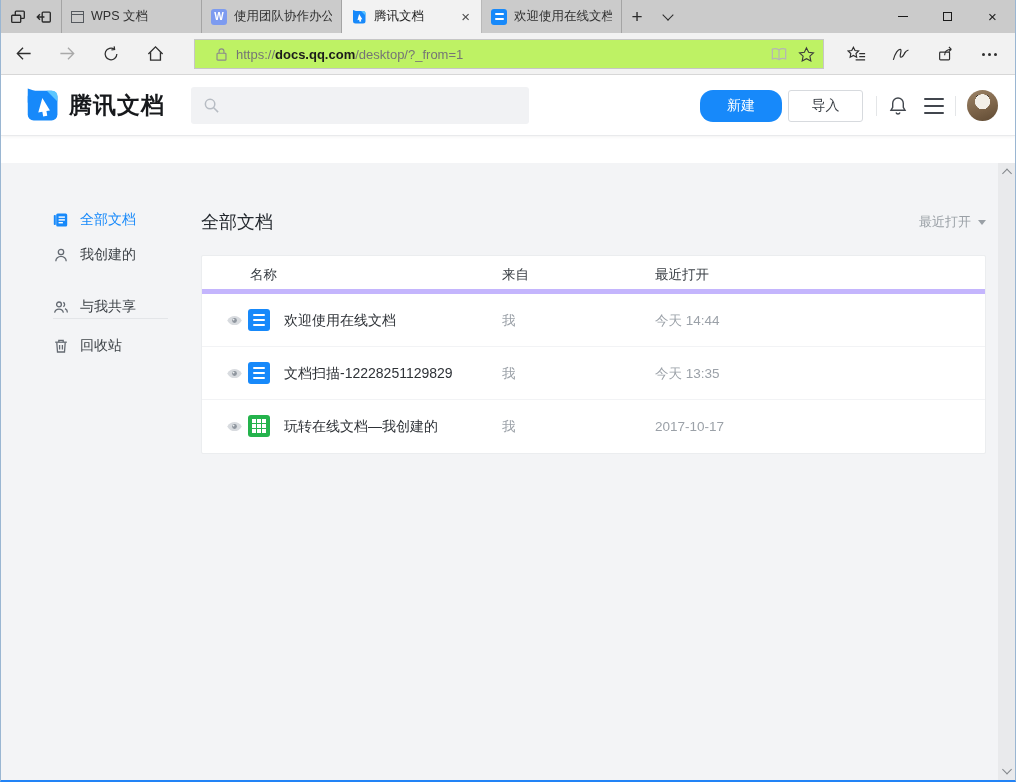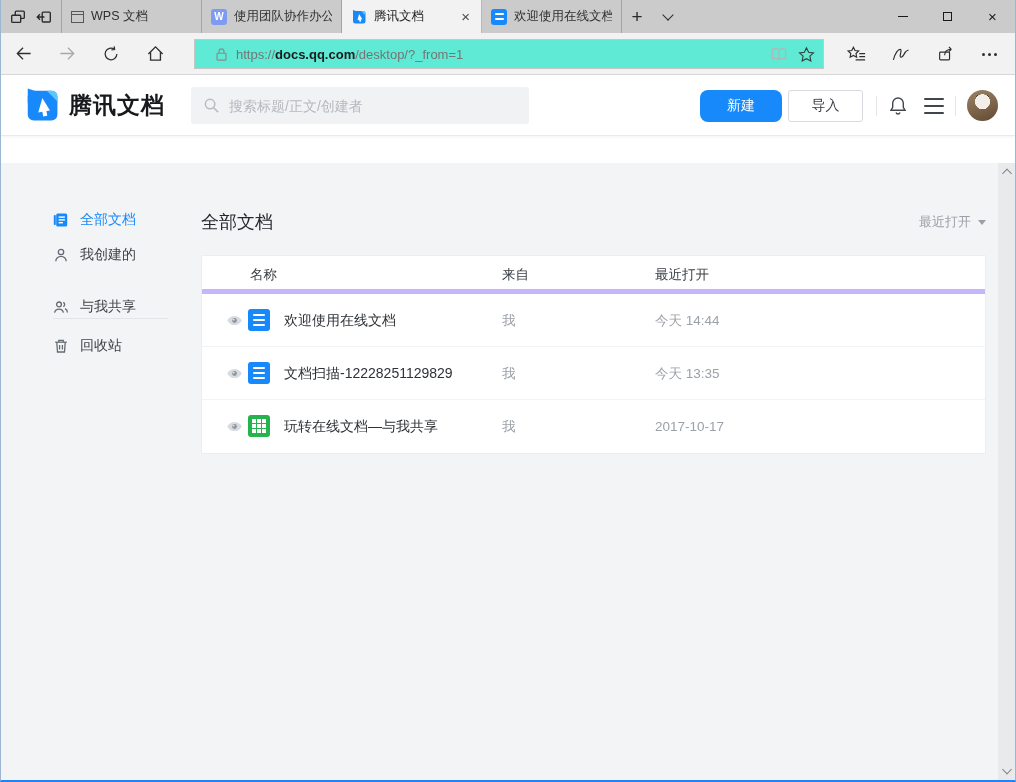--- a/index.html
+++ b/index.html
@@ -39,38 +39,38 @@
   .win-controls{margin-left:auto;display:flex;}
   .win-btn{width:45px;display:flex;align-items:center;justify-content:center;color:#1a1a1a;}
   .glyph-min{width:10px;height:0;border-top:1px solid #1a1a1a;}
   .glyph-max{width:9px;height:9px;border:1px solid #1a1a1a;}
   .glyph-close{font-size:15px;line-height:1;}
 
   
   .addrbar{position:absolute;left:0;top:33px;right:0;height:42px;background:var(--chrome-bg);border-bottom:1px solid #d9d9d9;display:flex;align-items:center;}
   .nav-btn{width:44px;display:flex;align-items:center;justify-content:center;color:#2f2f2f;}
   .nav-btn.disabled{color:#a9a9a9;}
-  .url-box{position:absolute;left:193px;top:6px;width:630px;height:30px;background:#5eead4;border:1px solid #c6c6c6;display:flex;align-items:center;padding:0 8px 0 10px;}
+  .url-box{position:absolute;left:193px;top:6px;width:630px;height:30px;background:#bef264;border:1px solid #c6c6c6;display:flex;align-items:center;padding:0 8px 0 10px;}
   .url-text{font-size:13px;color:#757575;margin-left:8px;flex:1;white-space:nowrap;overflow:hidden;}
   .url-text .host{color:#1b1b1b;font-weight:bold;}
   .urlbox-ic{color:#6f6f6f;margin-left:10px;}
   .urlbox-ic.dim{color:#b5b5b5;}
   .toolbar-right{position:absolute;right:4px;top:0;height:42px;display:flex;align-items:center;}
   .tb-btn{width:44px;display:flex;align-items:center;justify-content:center;color:#2f2f2f;}
   .dots{display:flex;gap:3px;}
   .dots i{width:3px;height:3px;border-radius:50%;background:#2f2f2f;}
 
   
   .appheader{position:absolute;left:0;top:75px;right:0;height:61px;background:#fff;border-bottom:1px solid #e9eaec;box-shadow:0 1px 3px rgba(0,0,0,.05);z-index:2;}
   .brand-logo{position:absolute;left:22px;top:11px;width:38px;height:38px;}
   .brand-title{position:absolute;left:68px;top:15px;font-size:23px;font-weight:bold;color:#17191c;letter-spacing:1px;}
   .searchbox{position:absolute;left:190px;top:12px;width:338px;height:37px;background:#f1f2f4;border-radius:3px;display:flex;align-items:center;padding:0 12px;}
   .searchbox input{border:0;outline:0;background:transparent;font-size:14px;margin-left:9px;flex:1;font-family:inherit;color:#333;}
   .searchbox input::placeholder{color:#b4b9c0;}
-  .btn-new{position:absolute;left:699px;top:15px;width:82px;height:32px;background:var(--accent-blue);color:#fff;font-size:14px;border:0;border-radius:8px;font-family:inherit;}
+  .btn-new{position:absolute;left:699px;top:15px;width:82px;height:32px;background:var(--accent-blue);color:#fff;font-size:14px;border:0;border-radius:13px;font-family:inherit;}
   .btn-import{position:absolute;left:787px;top:15px;width:75px;height:32px;background:#fff;color:#3a3f45;font-size:14px;border:1px solid #d7dade;border-radius:3px;font-family:inherit;}
   .hdr-divider{position:absolute;top:21px;width:1px;height:20px;background:#e4e6e8;}
   .bell-btn{position:absolute;left:886px;top:20px;width:22px;height:22px;color:#41464d;}
   .menu-btn{position:absolute;left:923px;top:23px;width:20px;height:16px;display:flex;flex-direction:column;justify-content:space-between;}
   .menu-btn i{height:2px;background:#41464d;border-radius:1px;}
   .avatar{position:absolute;left:966px;top:15px;width:31px;height:31px;border-radius:50%;
     background:
       radial-gradient(circle at 50% 38%, #f3efe8 0 30%, transparent 31%),
       radial-gradient(circle at 38% 26%, #3c342b 0 10%, transparent 11%),
       radial-gradient(circle at 62% 26%, #4a4036 0 10%, transparent 11%),
@@ -265,21 +265,20 @@
   </span>
   <span class="brand-title">腾讯文档</span>
 
   <div class="searchbox">
     <span>
       <svg width="17" height="17" viewBox="0 0 18 18" fill="none" stroke="#b7bcc3" stroke-width="1.6">
           <circle cx="7.5" cy="7.5" r="5"></circle>
           <path d="M11.3 11.3 L16 16"></path>
         </svg>
     </span>
-    <input placeholder="搜索标题/正文/创建者" style="">
   </div>
 
   <button class="btn-new">新建</button>
   <button class="btn-import">导入</button>
   <span class="hdr-divider" style="left:875px"></span>
   <span class="bell-btn">
     <svg viewBox="0 0 22 22" fill="none" stroke="currentColor" stroke-width="1.4">
         <path d="M11 3 a5.3 5.3 0 0 0 -5.3 5.3 V12.4 L4 15.2 H18 L16.3 12.4 V8.3 A5.3 5.3 0 0 0 11 3 Z"></path>
         <path d="M9 17.5 a2.1 2.1 0 0 0 4 0"></path>
       </svg>
@@ -391,21 +390,21 @@
             <i></i>
             <i></i>
             <i></i>
             <i></i>
             <i></i>
             <i></i>
             <i></i>
             <i></i>
           </span>
         </span>
-      <span class="name">玩转在线文档—与我共享</span>
+      <span class="name">玩转在线文档—我创建的</span>
       <span class="from">我</span>
       <span class="opened">2017-10-17</span>
     </div>
   </div>
 
   <div class="scrollbar">
     <span class="sb-arrow sb-up"></span>
     <span class="sb-arrow sb-down"></span>
   </div>
 </div>

